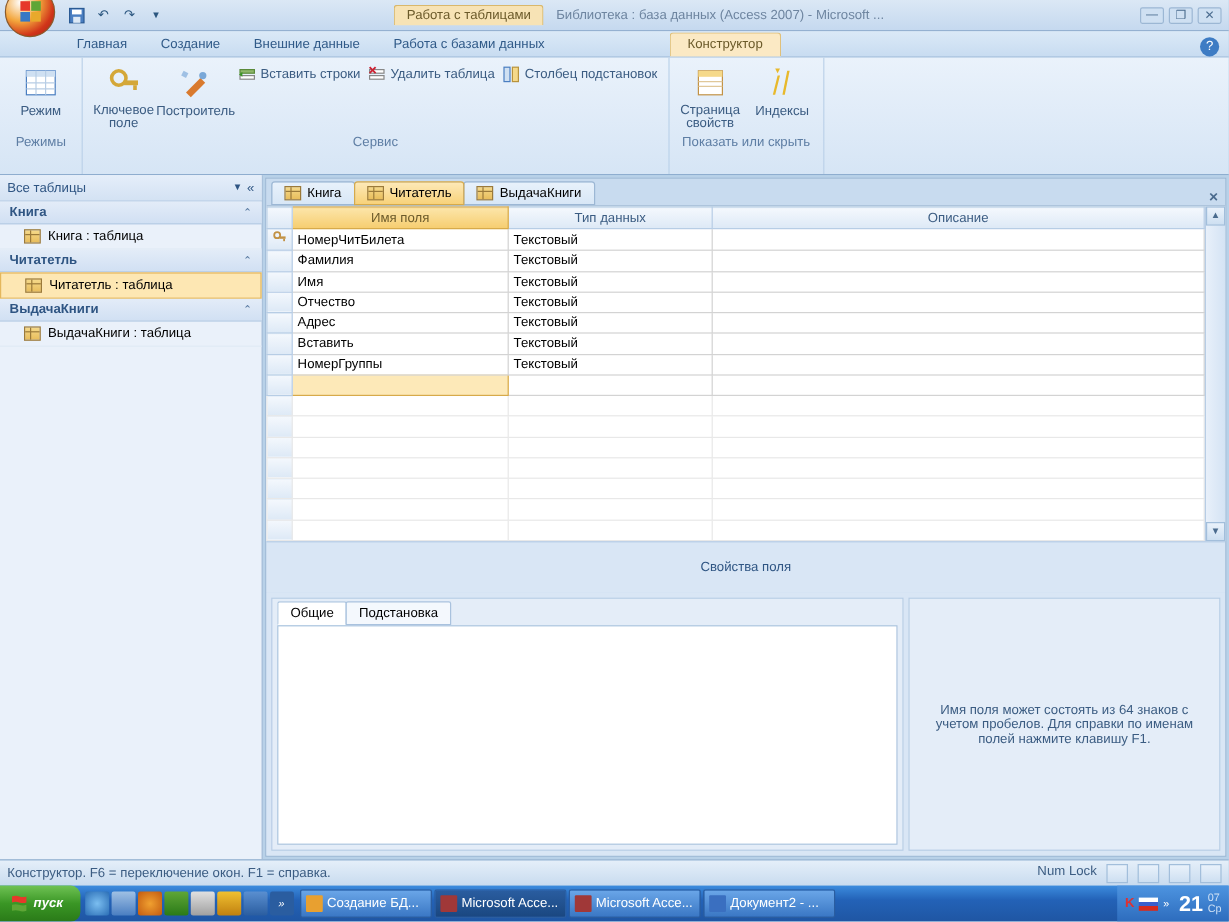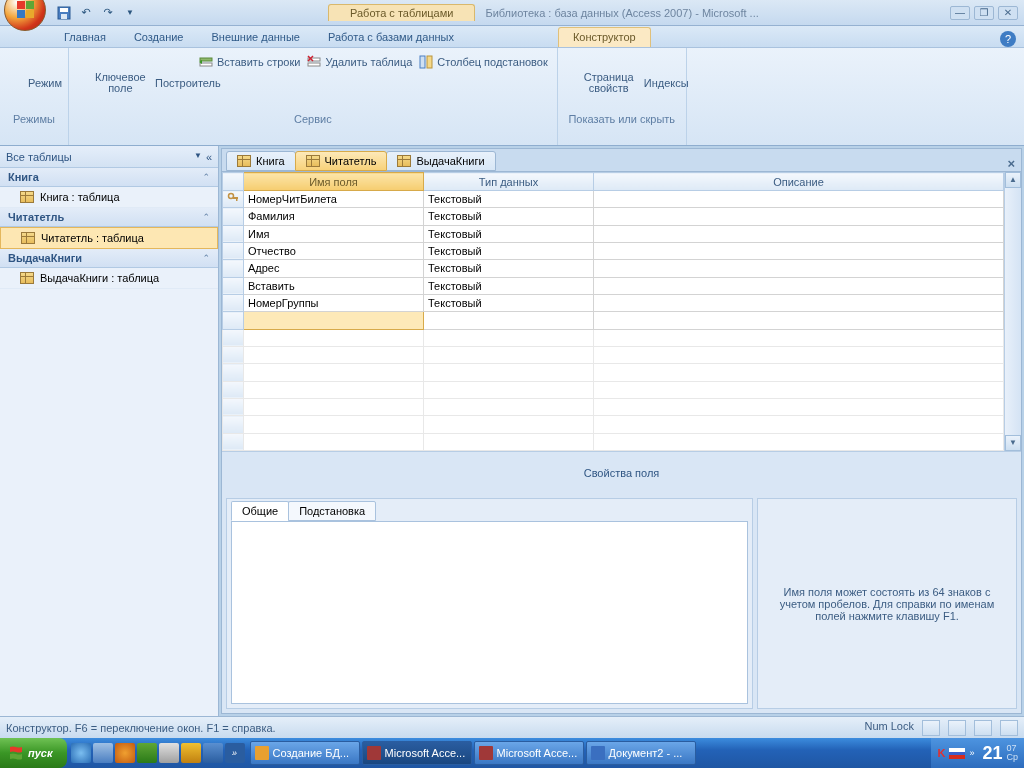--- a/index.html
+++ b/index.html
@@ -3,34 +3,34 @@
 <meta charset="utf-8">
 <style>
 * { box-sizing: border-box; margin: 0; padding: 0; font-family: "Segoe UI", Tahoma, sans-serif; font-size: 11px; }
 body { width: 1024px; height: 768px; overflow: hidden; background: #b8d1e8; display: flex; flex-direction: column; }
 .titlebar { height: 26px; background: linear-gradient(#dbe8f5, #c5d9ef); display: flex; align-items: center; border-bottom: 1px solid #95b1d1; }
 .office-btn { width: 42px; height: 42px; margin: -6px 4px 0 4px; border-radius: 50%; background: radial-gradient(circle at 30% 30%, #fff, #f3a63c 40%, #d1351a 70%, #9f2312); border: 1px solid #8a5a2b; z-index: 2; display: flex; align-items: center; justify-content: center; }
 .office-logo { display: grid; grid-template-columns: 8px 8px; grid-template-rows: 8px 8px; gap: 1px; }
 .office-logo i { display: block; }
 .qat { display: flex; align-items: center; gap: 6px; margin-left: 6px; }
 .qat-ic { width: 16px; height: 16px; display: inline-flex; align-items: center; justify-content: center; color: #2b567f; }
-.title-context { margin-left: 190px; background: #f7e3b5; border: 1px solid #d9b86c; border-bottom: none; padding: 2px 21px; color: #6b5a2a; border-radius: 3px 3px 0 0; }
+.title-context { margin-left: 190px; background: #f7e3b5; border: 1px solid #d9b86c; border-bottom: none; padding: 2px 10px; color: #6b5a2a; border-radius: 3px 3px 0 0; }
 .title-app { margin-left: 10px; flex: 1; color: #6e85a0; }
 .win-btns { display: flex; gap: 4px; margin-right: 6px; }
 .win-btn { width: 20px; height: 14px; background: #cfe0f2; border: 1px solid #9cb7d4; border-radius: 2px; color: #4a6b8e; display: flex; align-items: center; justify-content: center; font-size: 10px; }
 
 .tabbar { height: 22px; background: linear-gradient(#dbe9f7, #c8dcf1); display: flex; align-items: flex-end; padding-left: 50px; border-bottom: 1px solid #a9c2de; }
 .tab { padding: 3px 14px 4px; color: #305a88; cursor: default; }
 .tab.ctxlabel { background: #fbe9c4; border: 1px solid #e0c07a; border-bottom: none; color: #6b5a2a; margin-left: 90px; border-radius: 3px 3px 0 0; }
 .tab.help-ic { margin-left: auto; margin-right: 8px; width: 16px; height:16px; border-radius:50%; background:#3e7cc4; color:#fff; text-align:center; line-height:16px; padding:0;}
 
 .ribbon { height: 98px; background: linear-gradient(#eaf2fb, #d6e5f5); display: flex; border-bottom: 1px solid #8eadcf; }
 .rgroup { border-right: 1px solid #bcd2e9; padding: 3px 6px 0; display: flex; flex-direction: column; }
 .rgrow { display: flex; gap: 4px; flex: 1; }
-.rgbtn-lg { display: flex; flex-direction: row; align-items: center; justify-content: flex-start; width: 56px; padding-top: 2px; color: #3b5c82; text-align: center; gap: 20px; }
+.rgbtn-lg { display: flex; flex-direction: column; align-items: center; justify-content: flex-start; width: 56px; padding-top: 2px; color: #3b5c82; text-align: center; }
 .rgbtn-lg svg { margin-bottom: 2px; }
 .rgbtn-sm { display: flex; align-items: center; gap: 3px; color: #3b5c82; height: 22px; padding: 0 3px; }
 .rgcol { display: flex; flex-direction: row; justify-content: center; }
 .rgcap { text-align: center; color: #5e7ea4; padding-bottom: 20px; }
 
 .workspace { flex: 1; display: flex; background: #b8d1e8; min-height: 0; }
 .navpane { width: 219px; background: #eaf1fa; border-right: 1px solid #9cb7d4; display: flex; flex-direction: column; }
 .navhdr { height: 22px; background: linear-gradient(#e5eefa,#d3e2f3); border-bottom: 1px solid #b1c9e3; padding: 0 6px; display: flex; align-items: center; color: #2f5583; }
 .navhdr .sp { margin-left: auto; display:flex; gap:4px;}
 .navgrp { background: linear-gradient(#e3ecf8,#d1e0f3); border-bottom: 1px solid #b1c9e3; padding: 3px 8px; color: #2f5583; font-weight: bold; display: flex; align-items: center; }

